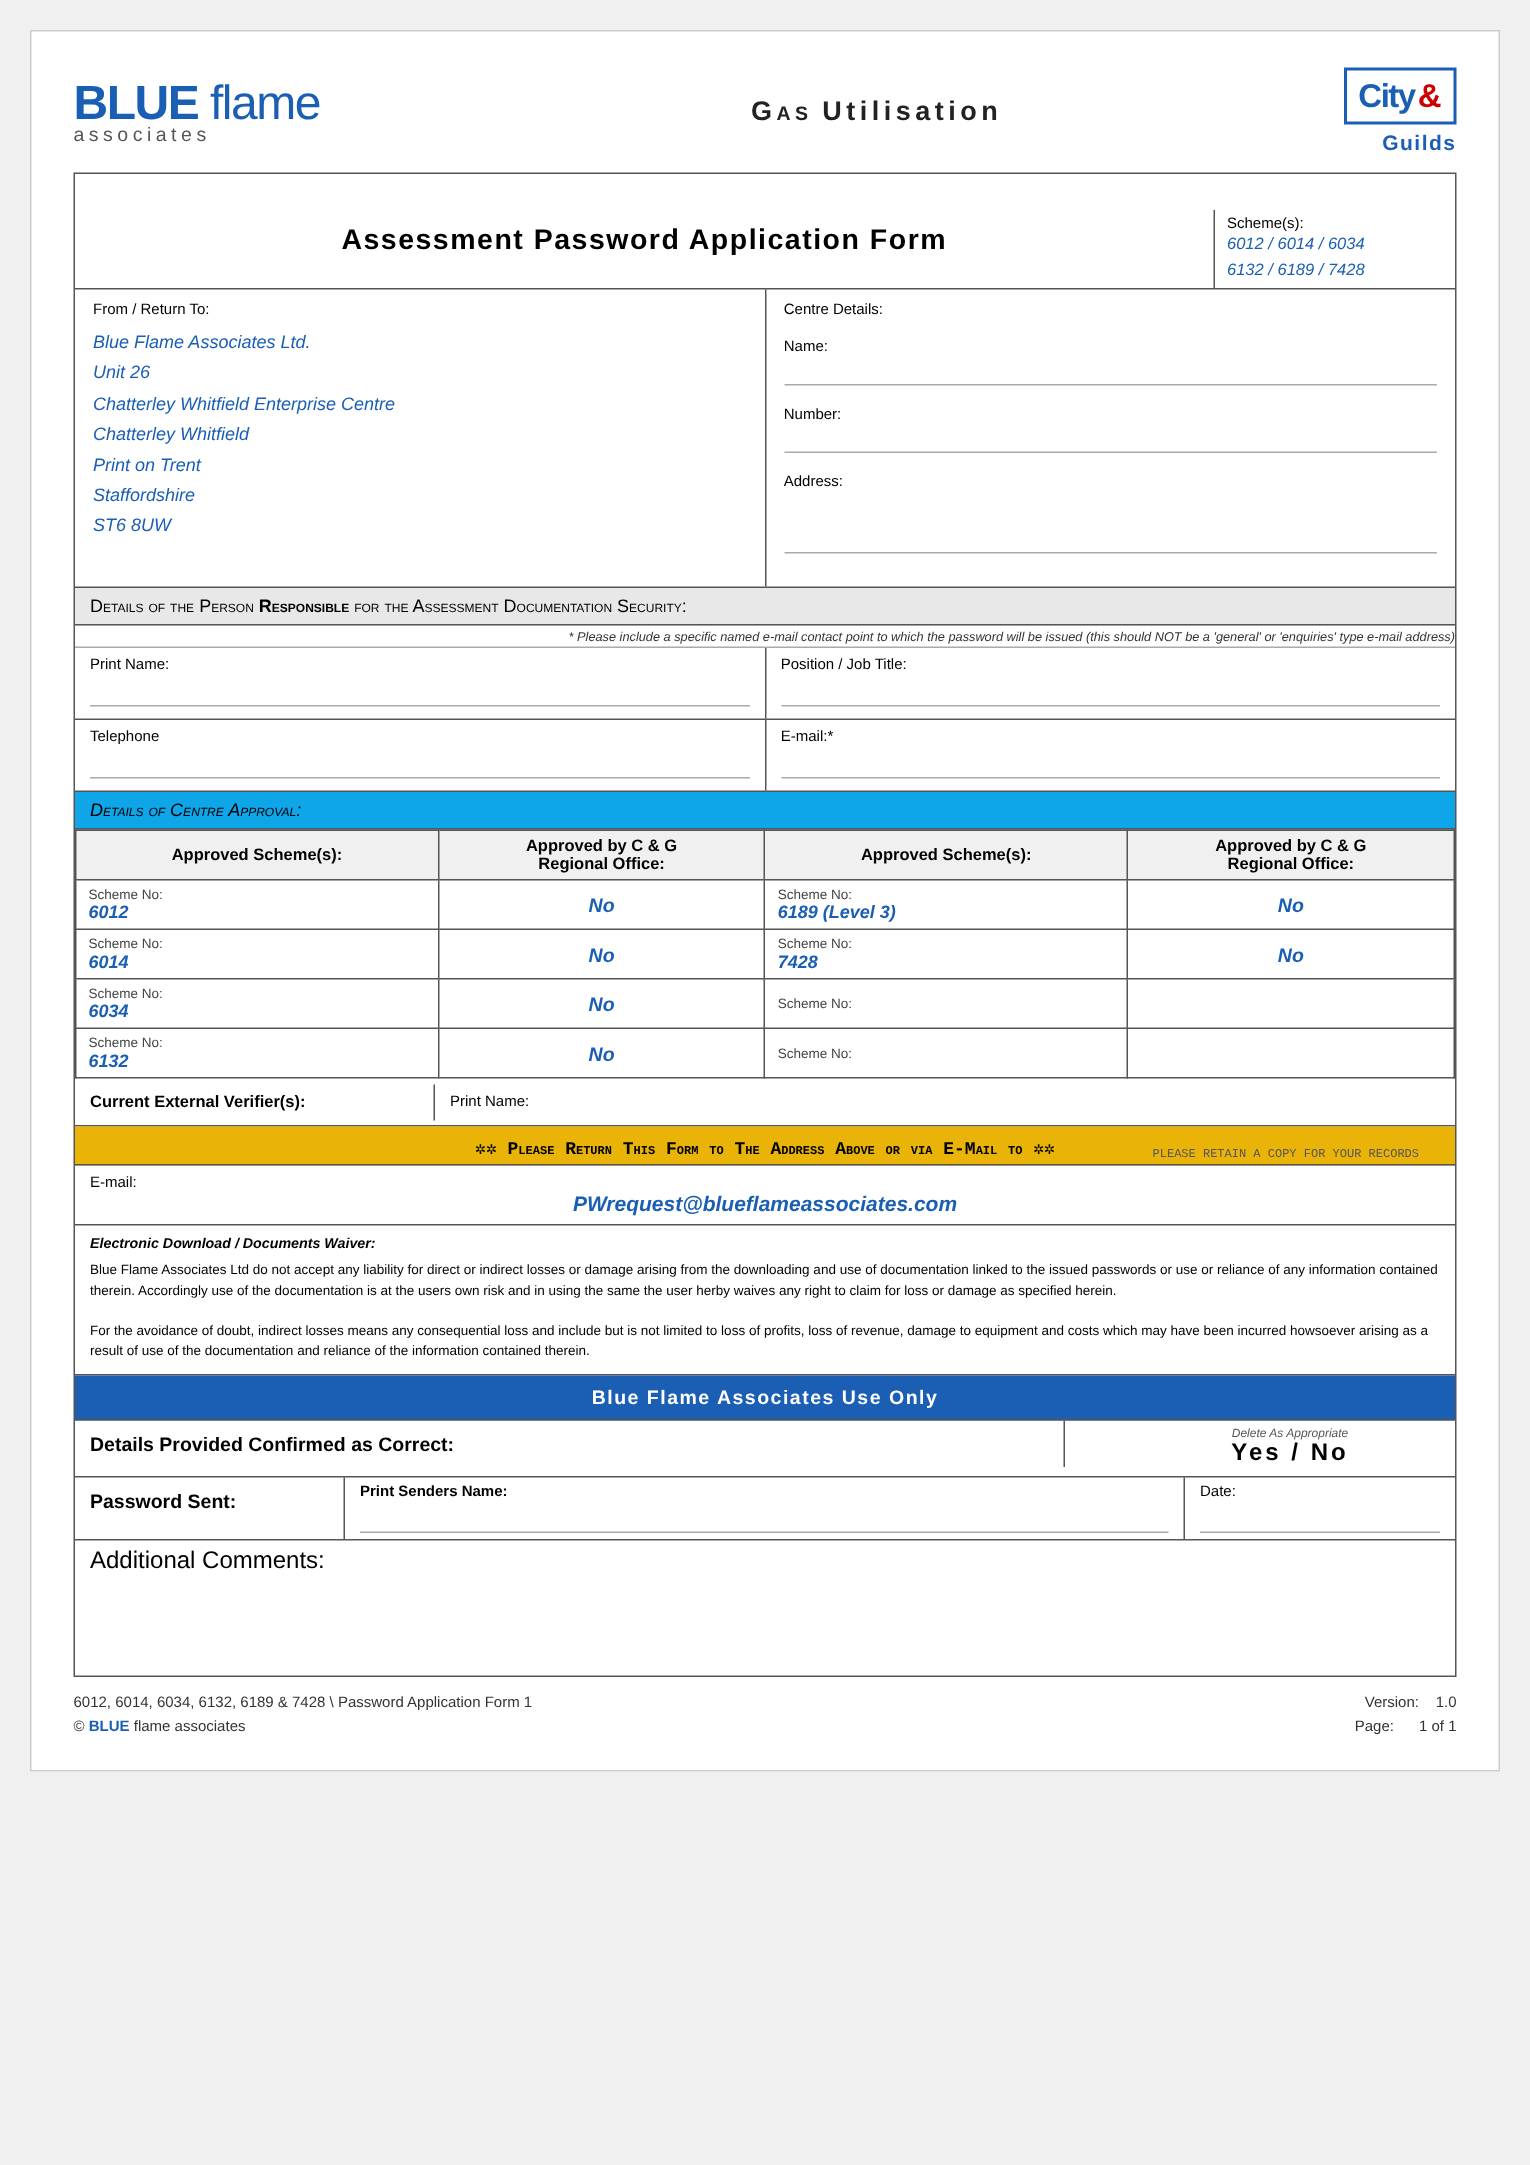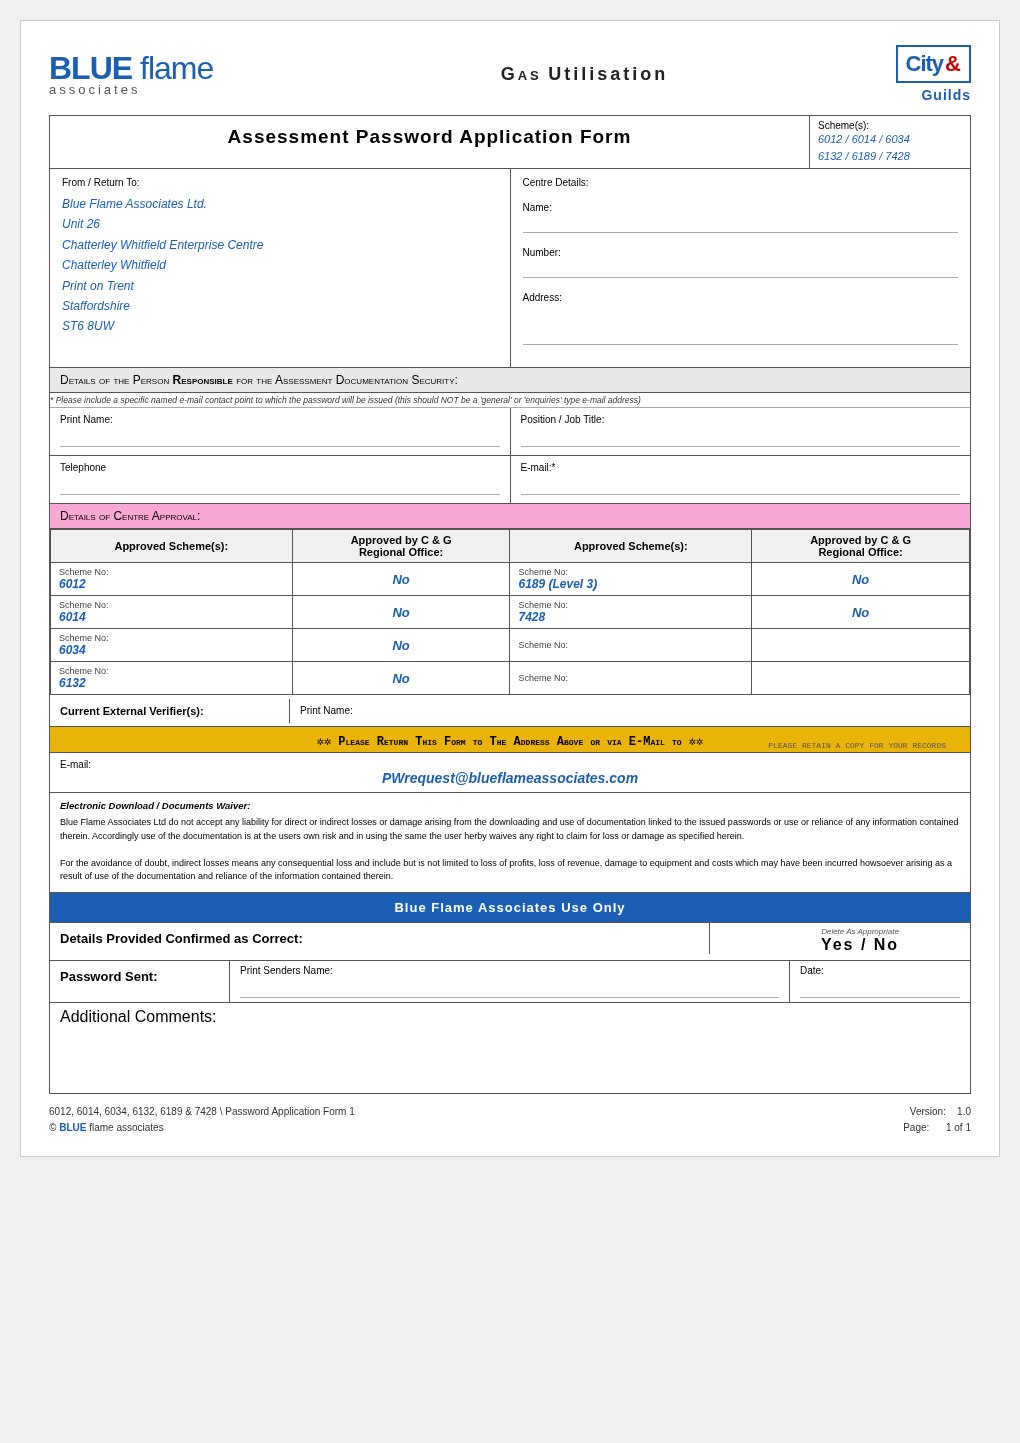--- a/index.html
+++ b/index.html
@@ -84,20 +84,21 @@
 
     
     .main-box {
       border: 1.5px solid #555;
     }
 
     
     .title-row {
       display: flex;
       border-bottom: 1.5px solid #555;
+      margin-top: 24px;
     }
     .title-main {
       flex: 1;
       text-align: center;
       padding: 10px 0 8px 0;
       font-size: 19px;
       font-weight: 900;
       letter-spacing: 1px;
       border-right: 1.5px solid #555;
     }
@@ -151,21 +152,21 @@
       background: #e8e8e8;
       padding: 5px 10px;
       border-bottom: 1.5px solid #555;
       font-size: 12px;
     }
     .section-header .bold { font-weight: 900; }
     .section-note {
       font-size: 8.5px;
       color: #333;
       font-style: italic;
-      text-align: left;
+      text-align: right;
       padding: 2px 0;
       border-bottom: 1px solid #aaa;
     }
 
     
     .person-fields {
       display: flex;
       border-bottom: 1.5px solid #555;
     }
     .person-field {
@@ -173,25 +174,26 @@
       padding: 6px 10px 8px 10px;
       border-right: 1.5px solid #555;
       min-height: 38px;
     }
     .person-field:last-child { border-right: none; }
     .field-label { font-size: 10px; margin-bottom: 4px; }
     .field-line { border-bottom: 1px solid #aaa; height: 18px; }
 
     
     .centre-approval-header {
-      background: #f9a8d4;
+      background: #0ea5e9;
       padding: 5px 10px;
       border-bottom: 1.5px solid #555;
       font-size: 12px;
       font-variant: small-caps;
+      font-style: italic;
     }
 
     
     .approval-table {
       width: 100%;
       border-collapse: collapse;
       border-bottom: 1.5px solid #555;
     }
     .approval-table td, .approval-table th {
       border: 1px solid #555;
@@ -341,20 +343,21 @@
       padding: 8px 10px;
       font-size: 13px;
       font-weight: bold;
       border-right: 1.5px solid #555;
     }
     .password-print {
       flex: 1;
       padding: 4px 10px;
       font-size: 10px;
       border-right: 1.5px solid #555;
+      font-weight: bold;
     }
     .password-date {
       width: 180px;
       padding: 4px 10px;
       font-size: 10px;
     }
 
     
     .additional-row {
       padding: 5px 10px;

